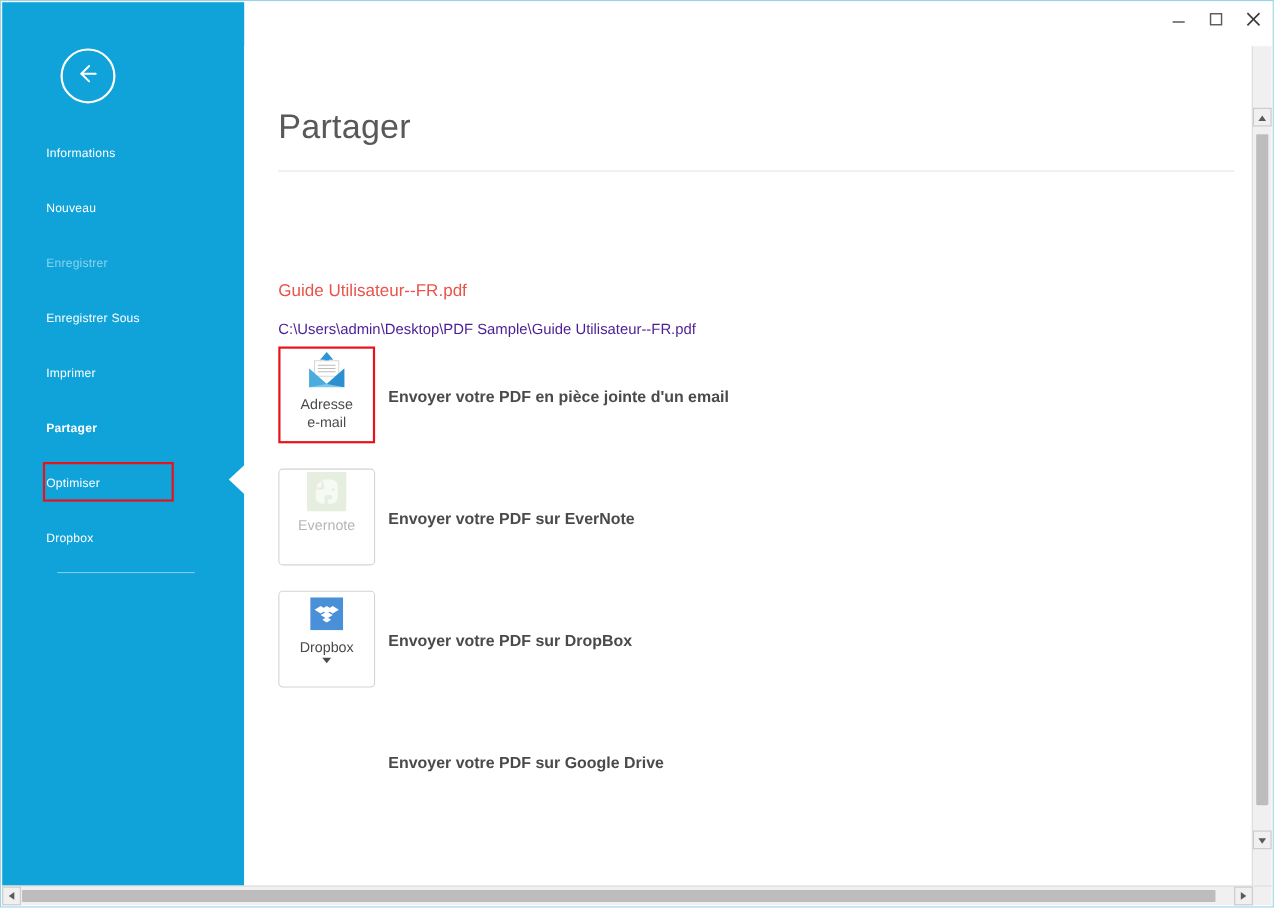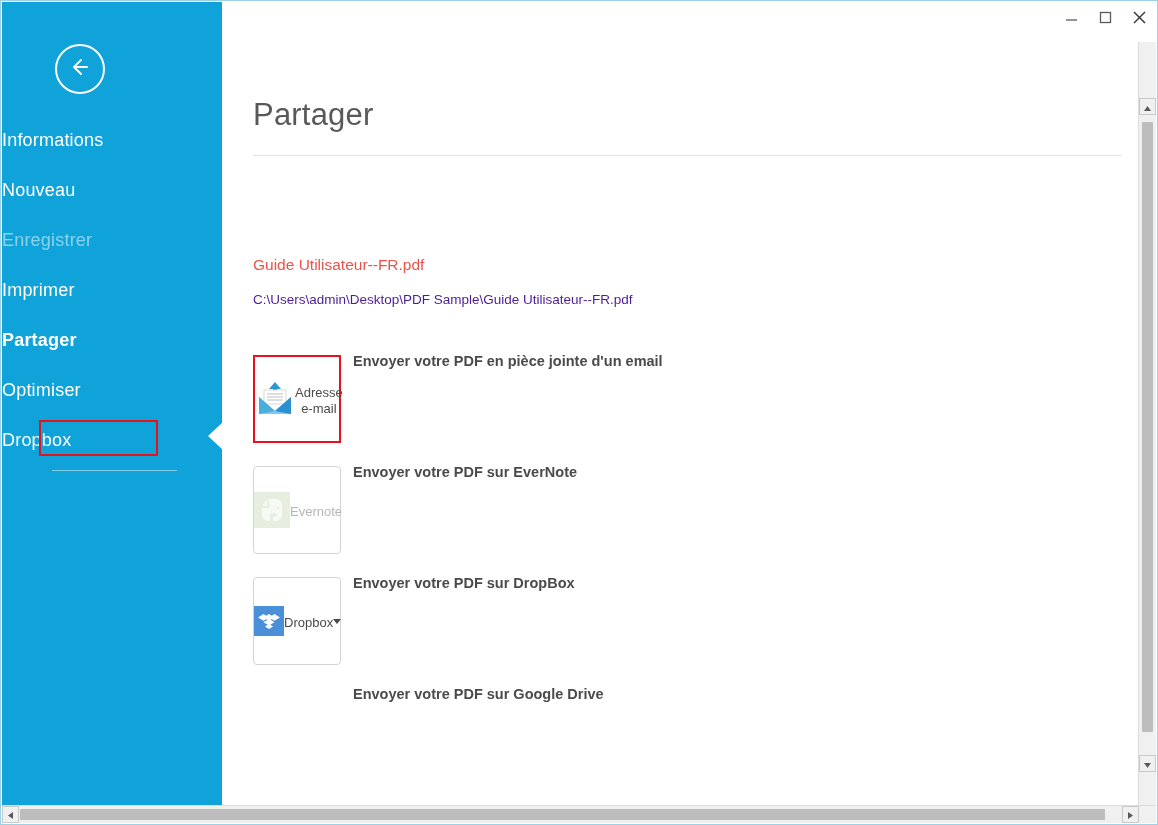--- a/index.html
+++ b/index.html
@@ -81,25 +81,26 @@
   }
   #nav-list {
     position: absolute;
     left: 0;
     top: 113px;
     width: 220px;
   }
   .nav-item {
     height: 50px;
     line-height: 50px;
-    font-size: 18px;
+    font-size: 11px;
     color: #ffffff;
     letter-spacing: 0.2px;
     box-sizing: border-box;
     white-space: nowrap;
+    margin-left: 40px;
   }
   .nav-item.dim { color: #8bd3ee; }
   .nav-item.active {
     font-weight: bold;
     color: #ffffff;
   }
   #nav-sep {
     margin: 5px 0 4px 50px;
     width: 125px;
     height: 1px;
@@ -187,25 +188,24 @@
     position: absolute;
     left: 0;
     top: 0;
     width: 88px;
     height: 88px;
     border: 1px solid #d4d4d4;
     border-radius: 4px;
     box-sizing: border-box;
     background: #ffffff;
     display: flex;
-    flex-direction: row;
+    flex-direction: column;
     align-items: center;
     justify-content: flex-start;
     cursor: default;
-    margin-top: 40px;
   }
   .tile.selected {
     border: 2px solid #e8131a;
     border-radius: 0;
   }
   .tile-icon {
     height: 40px;
     display: flex;
     align-items: center;
     justify-content: center;
@@ -345,20 +345,23 @@
       <div class="nav-item">
         <span>Informations</span>
       </div>
       <div class="nav-item">
         <span>Nouveau</span>
       </div>
       <div class="nav-item dim">
         <span>Enregistrer</span>
       </div>
       <div class="nav-item">
+        <span>Enregistrer Sous</span>
+      </div>
+      <div class="nav-item">
         <span>Imprimer</span>
       </div>
       <div class="nav-item active">
         <span>Partager</span>
       </div>
       <div class="nav-item">
         <span>Optimiser</span>
       </div>
       <div class="nav-item">
         <span>Dropbox</span>

